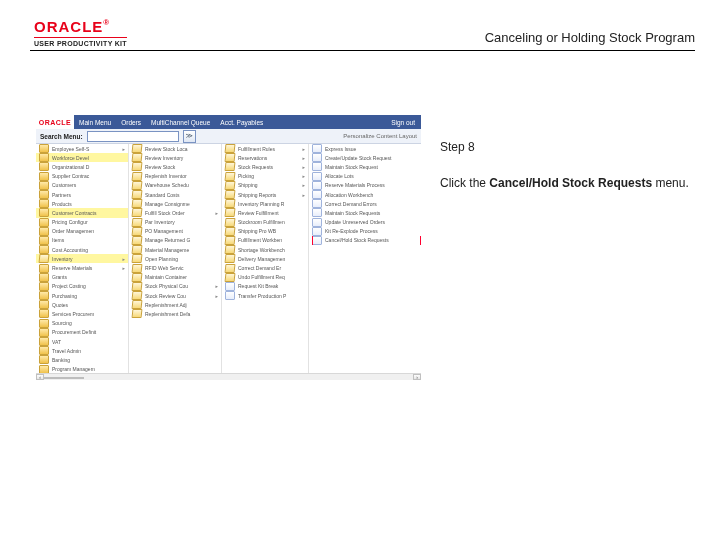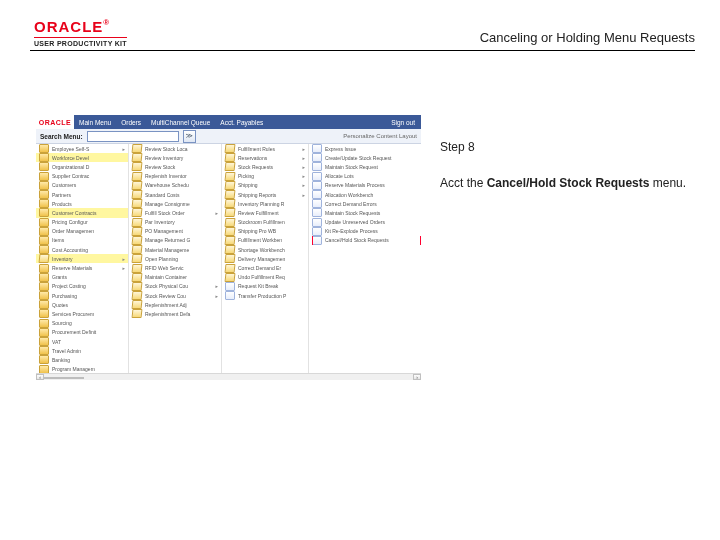--- a/index.html
+++ b/index.html
@@ -52,26 +52,26 @@
 </head>
 <body>
 <div class="page">
 
 <div class="logo">
   <div class="logo-oracle"><span>ORACLE</span><span class="logo-r">®</span></div>
   <div class="logo-bar"></div>
   <div class="logo-upk">USER PRODUCTIVITY KIT</div>
 </div>
 
-<div class="module-title">Canceling or Holding Menu Requests</div>
+<div class="module-title">Canceling or Holding Stock Program</div>
 <div class="rule"></div>
 
 <div class="step">Step 8</div>
 <div class="instr">
-  <span>Acct the </span><b>Cancel/Hold Stock Requests</b><span> menu.</span>
+  <span>Click the </span><b>Cancel/Hold Stock Requests</b><span> menu.</span>
 </div>
 
 <div class="shot">
   <div class="shot-top">
     <div class="oracle-mini">
           <span>ORACLE</span>
         </div>
     <div class="nav">
       <span>Main Menu</span>
       <span>Orders</span>

